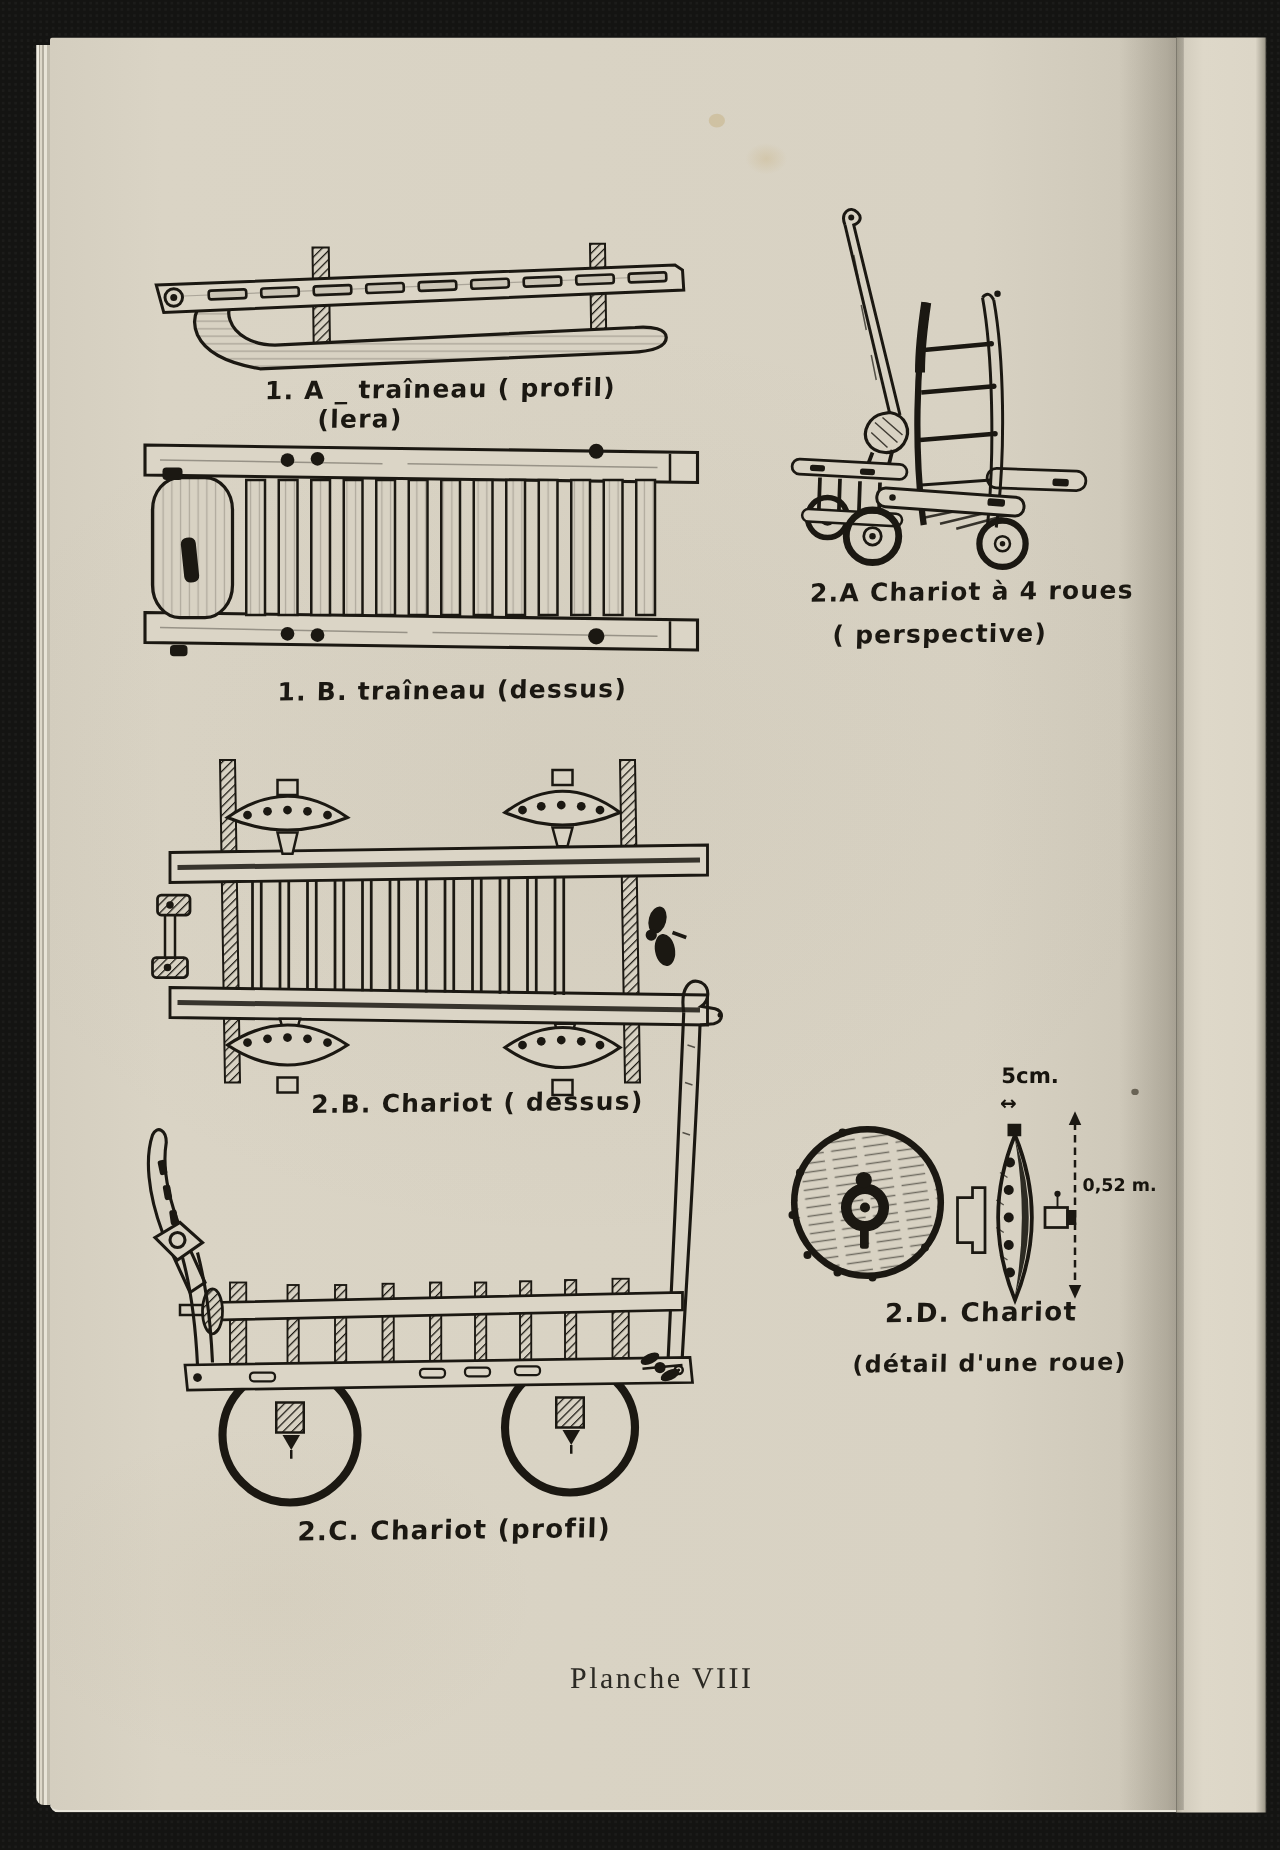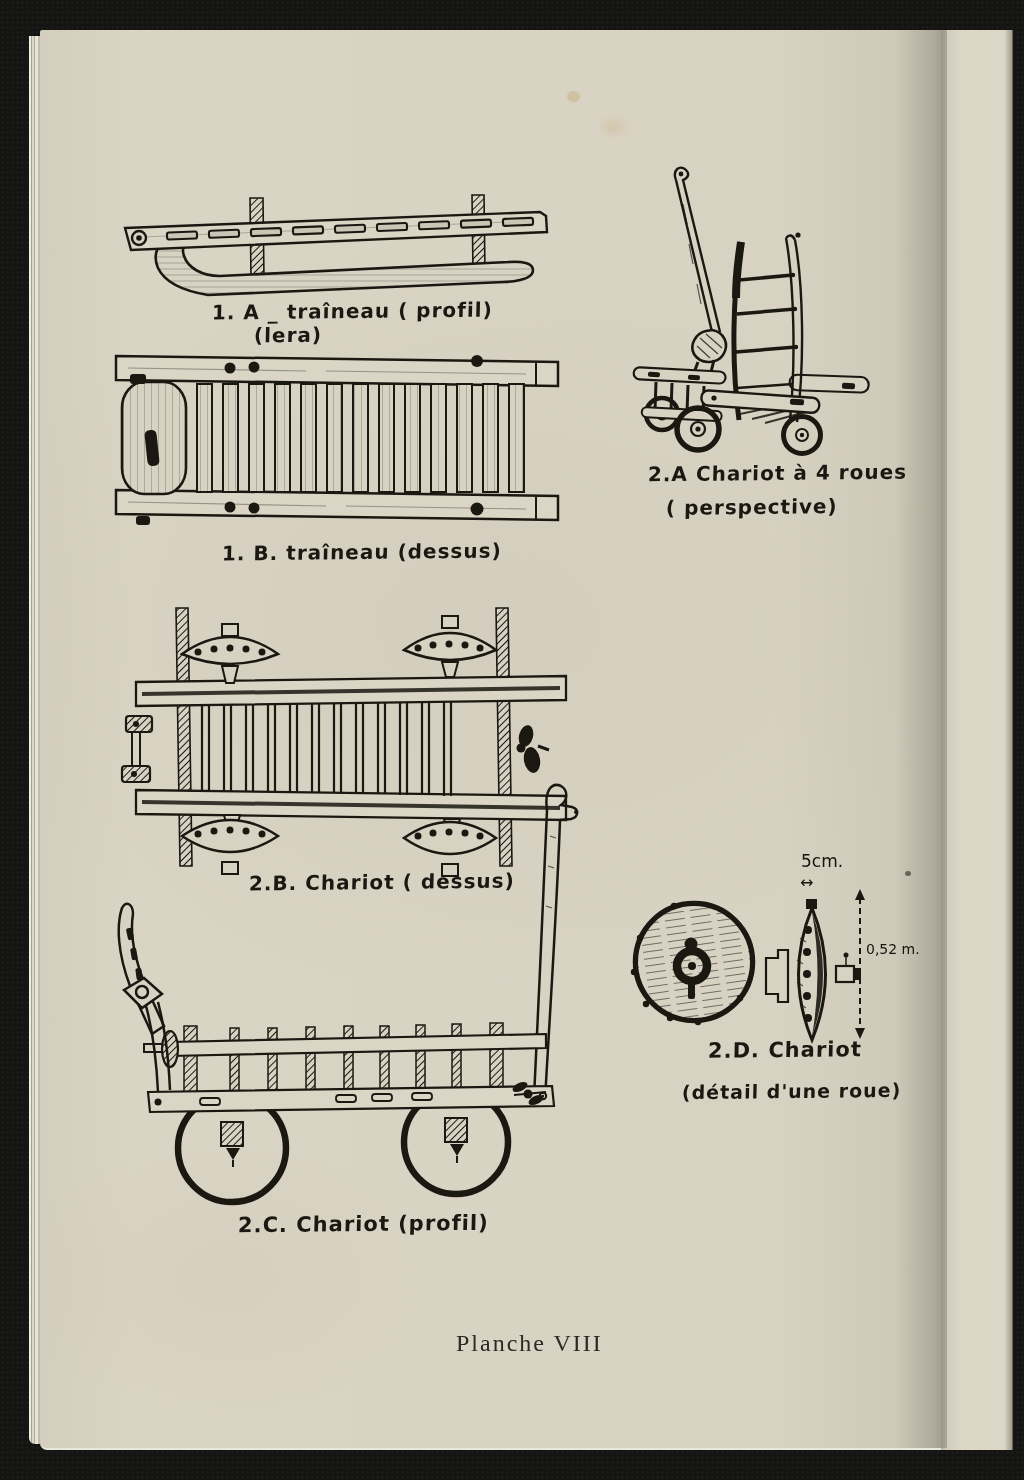--- a/index.html
+++ b/index.html
@@ -45,21 +45,21 @@
   }
   .fleck{position:absolute;border-radius:50%;z-index:3;}
   .fig{position:absolute;z-index:3;}
   .cap{
     position:absolute;z-index:6;white-space:nowrap;color:#1b1812;
     font-family:"DejaVu Sans",sans-serif;font-weight:600;letter-spacing:1px;
     transform:skewX(-2deg) rotate(-0.6deg);
   }
   .meas{
     position:absolute;z-index:6;white-space:nowrap;color:#17140e;
-    font-family:"DejaVu Sans",sans-serif;font-weight:400;
+    font-family:"DejaVu Sans",sans-serif;font-weight:700;
   }
   .plate{
     position:absolute;z-index:6;white-space:nowrap;color:#2c2a24;
     font-family:"Liberation Serif","DejaVu Serif",serif;
     letter-spacing:2px;font-weight:400;
   }
 </style>
 </head>
 <body>
 

